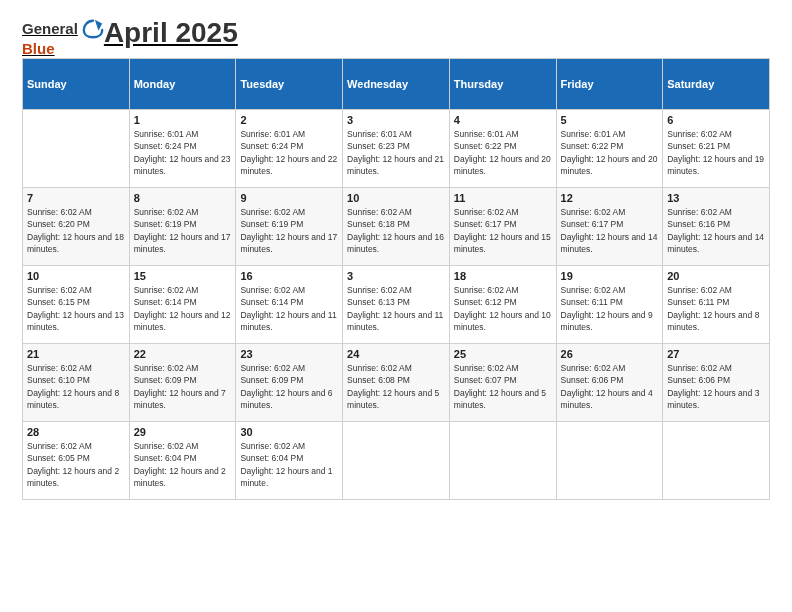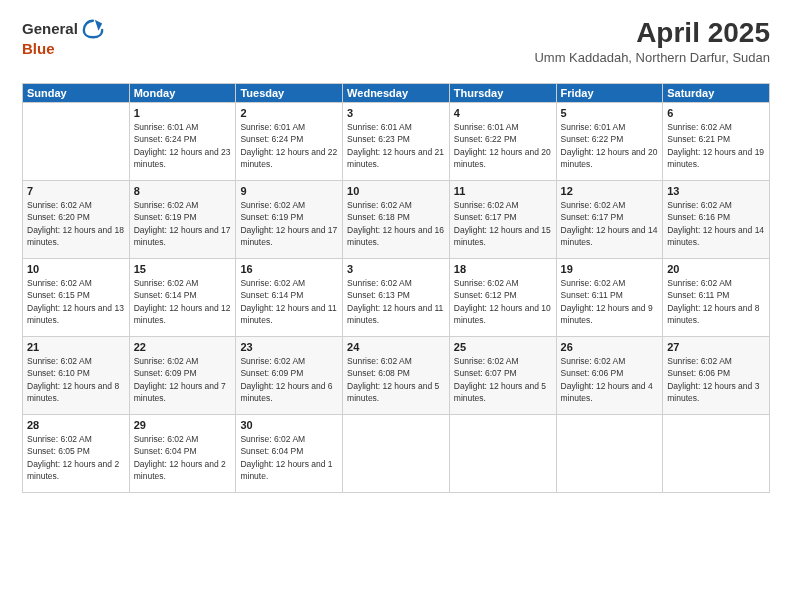--- a/index.html
+++ b/index.html
@@ -12,22 +12,22 @@
     }
     .page {
       width: 792px;
       height: 612px;
       padding: 18px 22px 10px 22px;
       background: #fff;
     }
     .header-area {
       display: flex;
       align-items: flex-start;
-      justify-content: space-between;
-      margin-bottom: 18px;
+      margin-bottom: 0;
+      text-decoration: underline;
     }
     .logo {
       display: flex;
       align-items: center;
       gap: 0px;
     }
     .logo-text-general {
       font-size: 15px;
       font-weight: bold;
       color: #333;
@@ -61,21 +61,21 @@
     table {
       width: 100%;
       border-collapse: collapse;
       font-size: 9.5px;
     }
     thead tr th {
       background-color: #1a6ab5;
       color: #fff;
       font-size: 11px;
       font-weight: bold;
-      padding: 3px 4px;
+      padding: 19px 4px;
       border: 1px solid #ccc;
       text-align: left;
     }
     tbody tr td {
       border: 1px solid #d0d0d0;
       vertical-align: top;
       padding: 4px 4px 3px 4px;
       width: calc(100% / 7);
       height: 78px;
     }
@@ -115,21 +115,20 @@
             <path d="M14 2 L22 6 L18 14 Z" fill="#1a6ab5"></path>
           </svg>
         </div>
         <div>
           <span class="logo-text-blue">Blue</span>
         </div>
       </div>
     </div>
     <div class="title-area">
       <div class="month-title">April 2025</div>
-      <div class="subtitle">Umm Kaddadah, Northern Darfur, Sudan</div>
     </div>
   </div>
 
   <table>
     <thead>
       <tr>
         <th>Sunday</th>
         <th>Monday</th>
         <th>Tuesday</th>
         <th>Wednesday</th>

